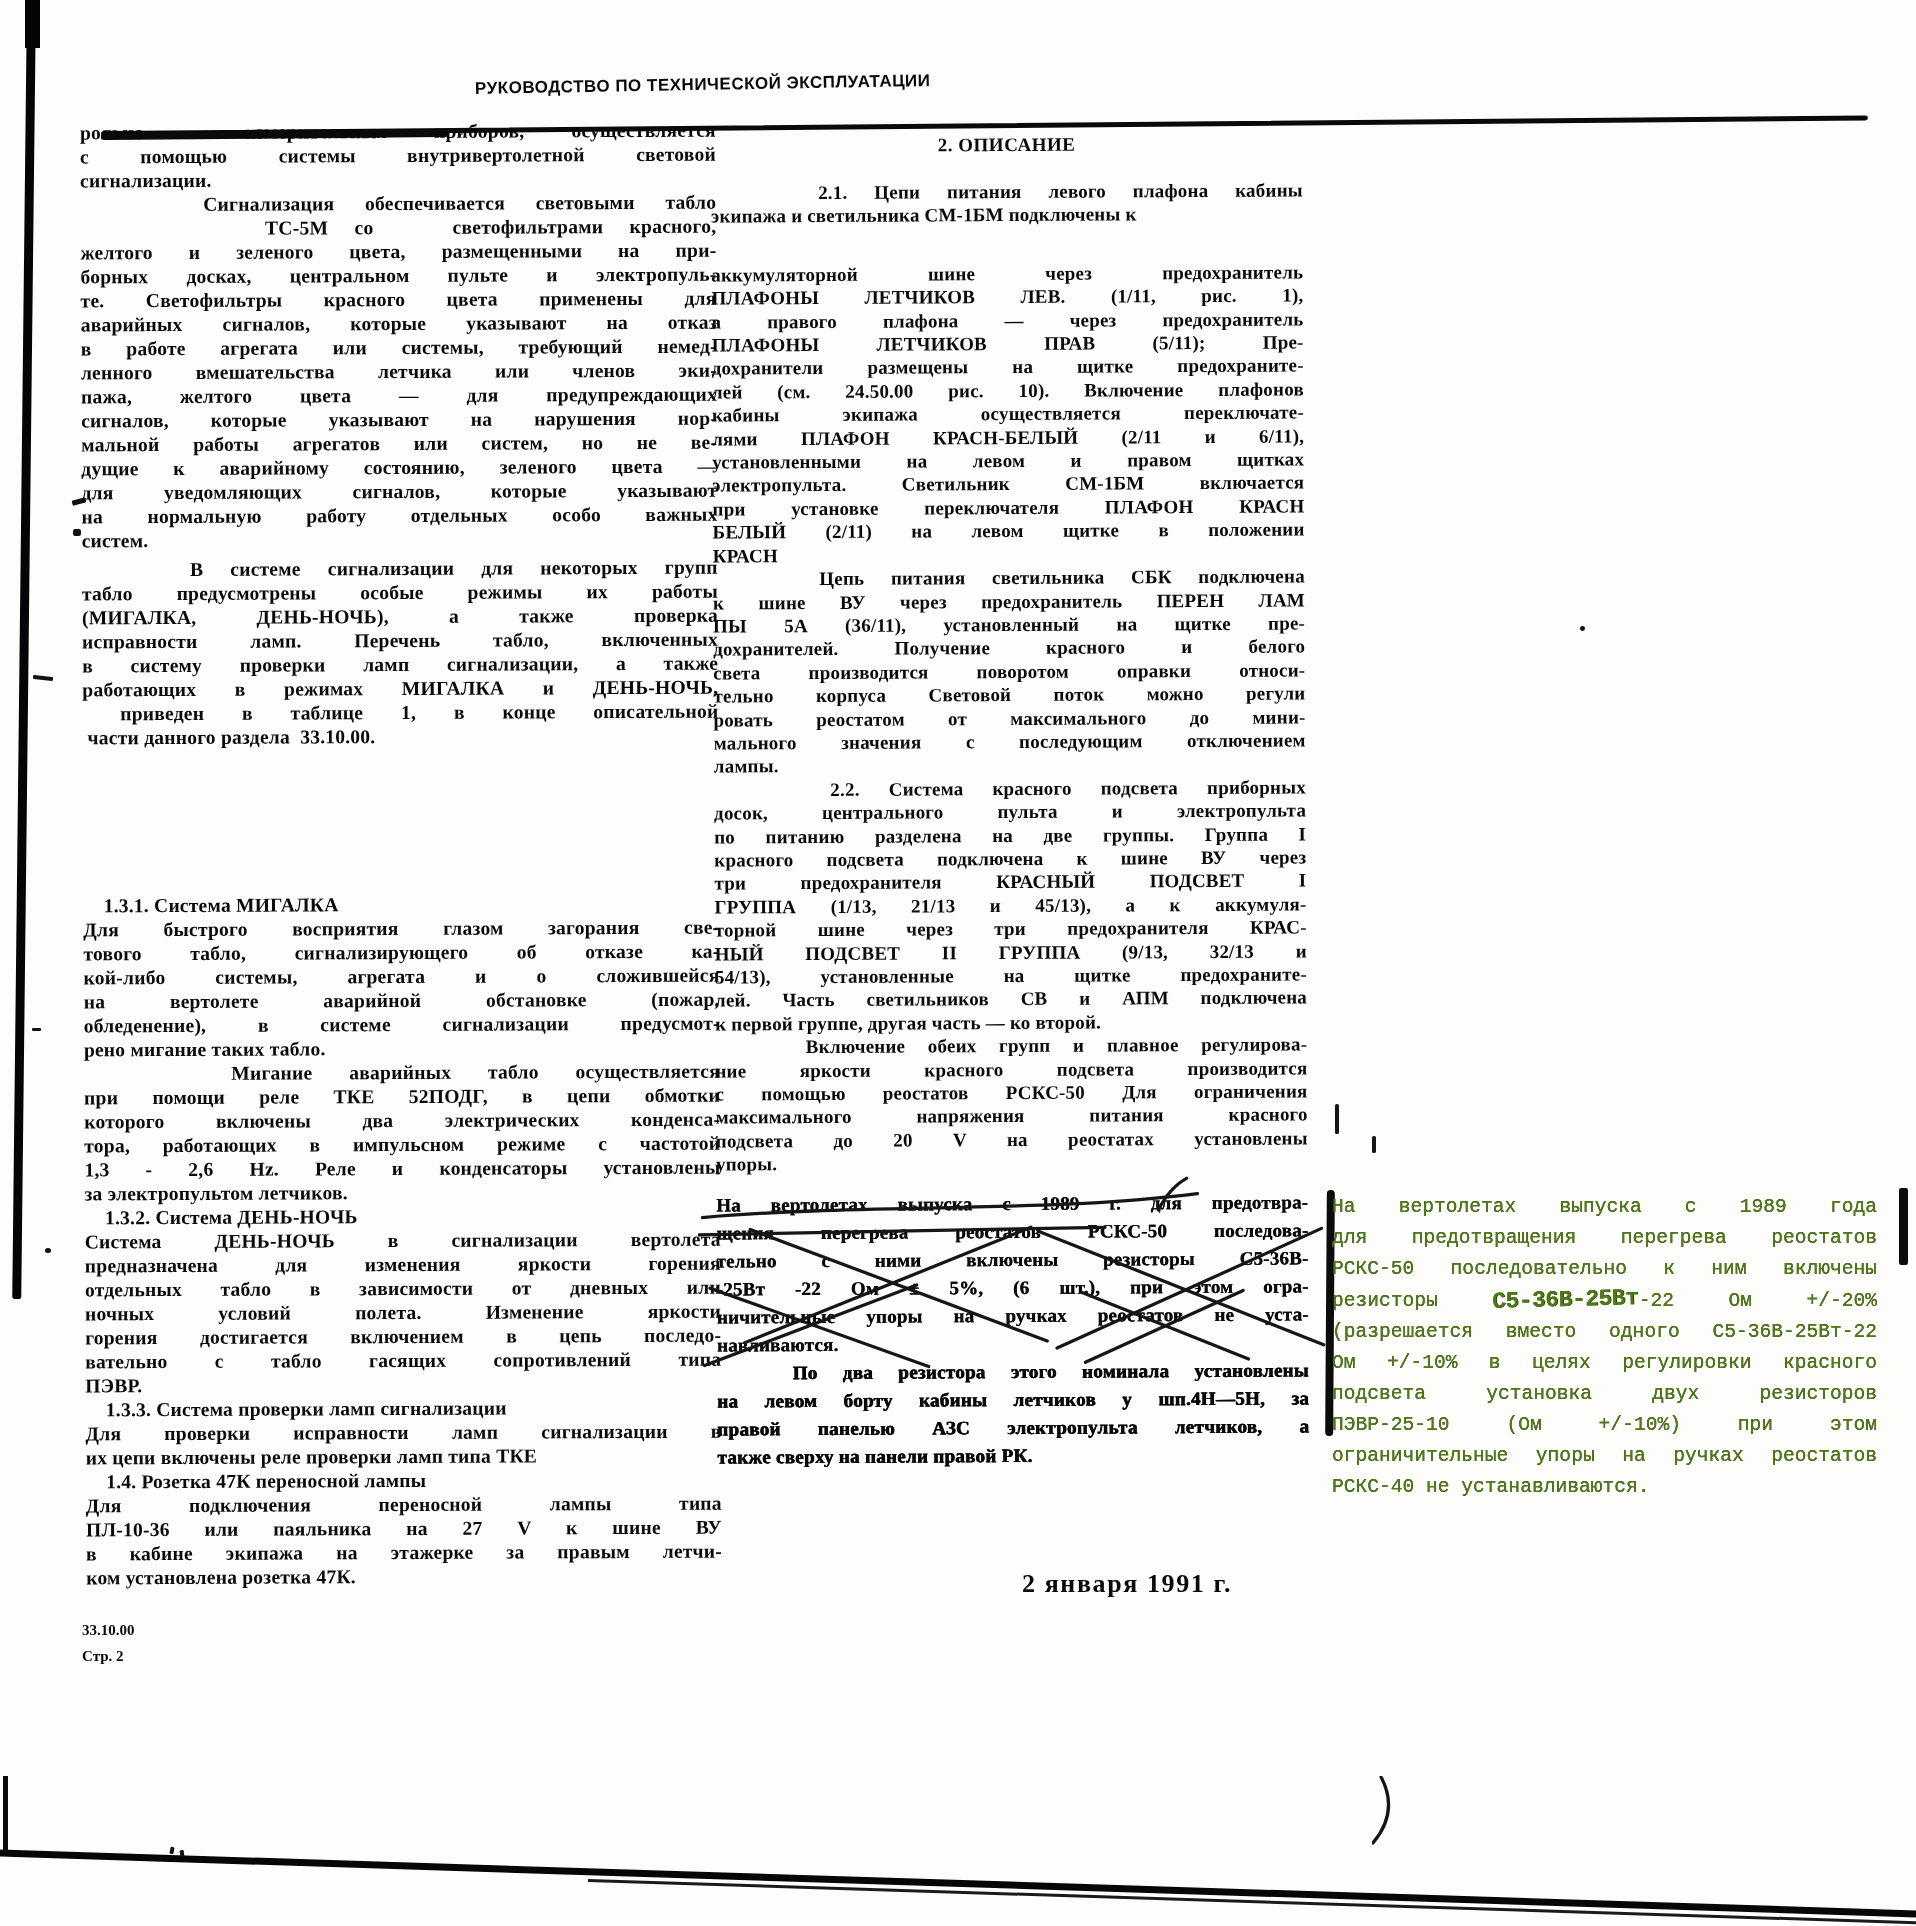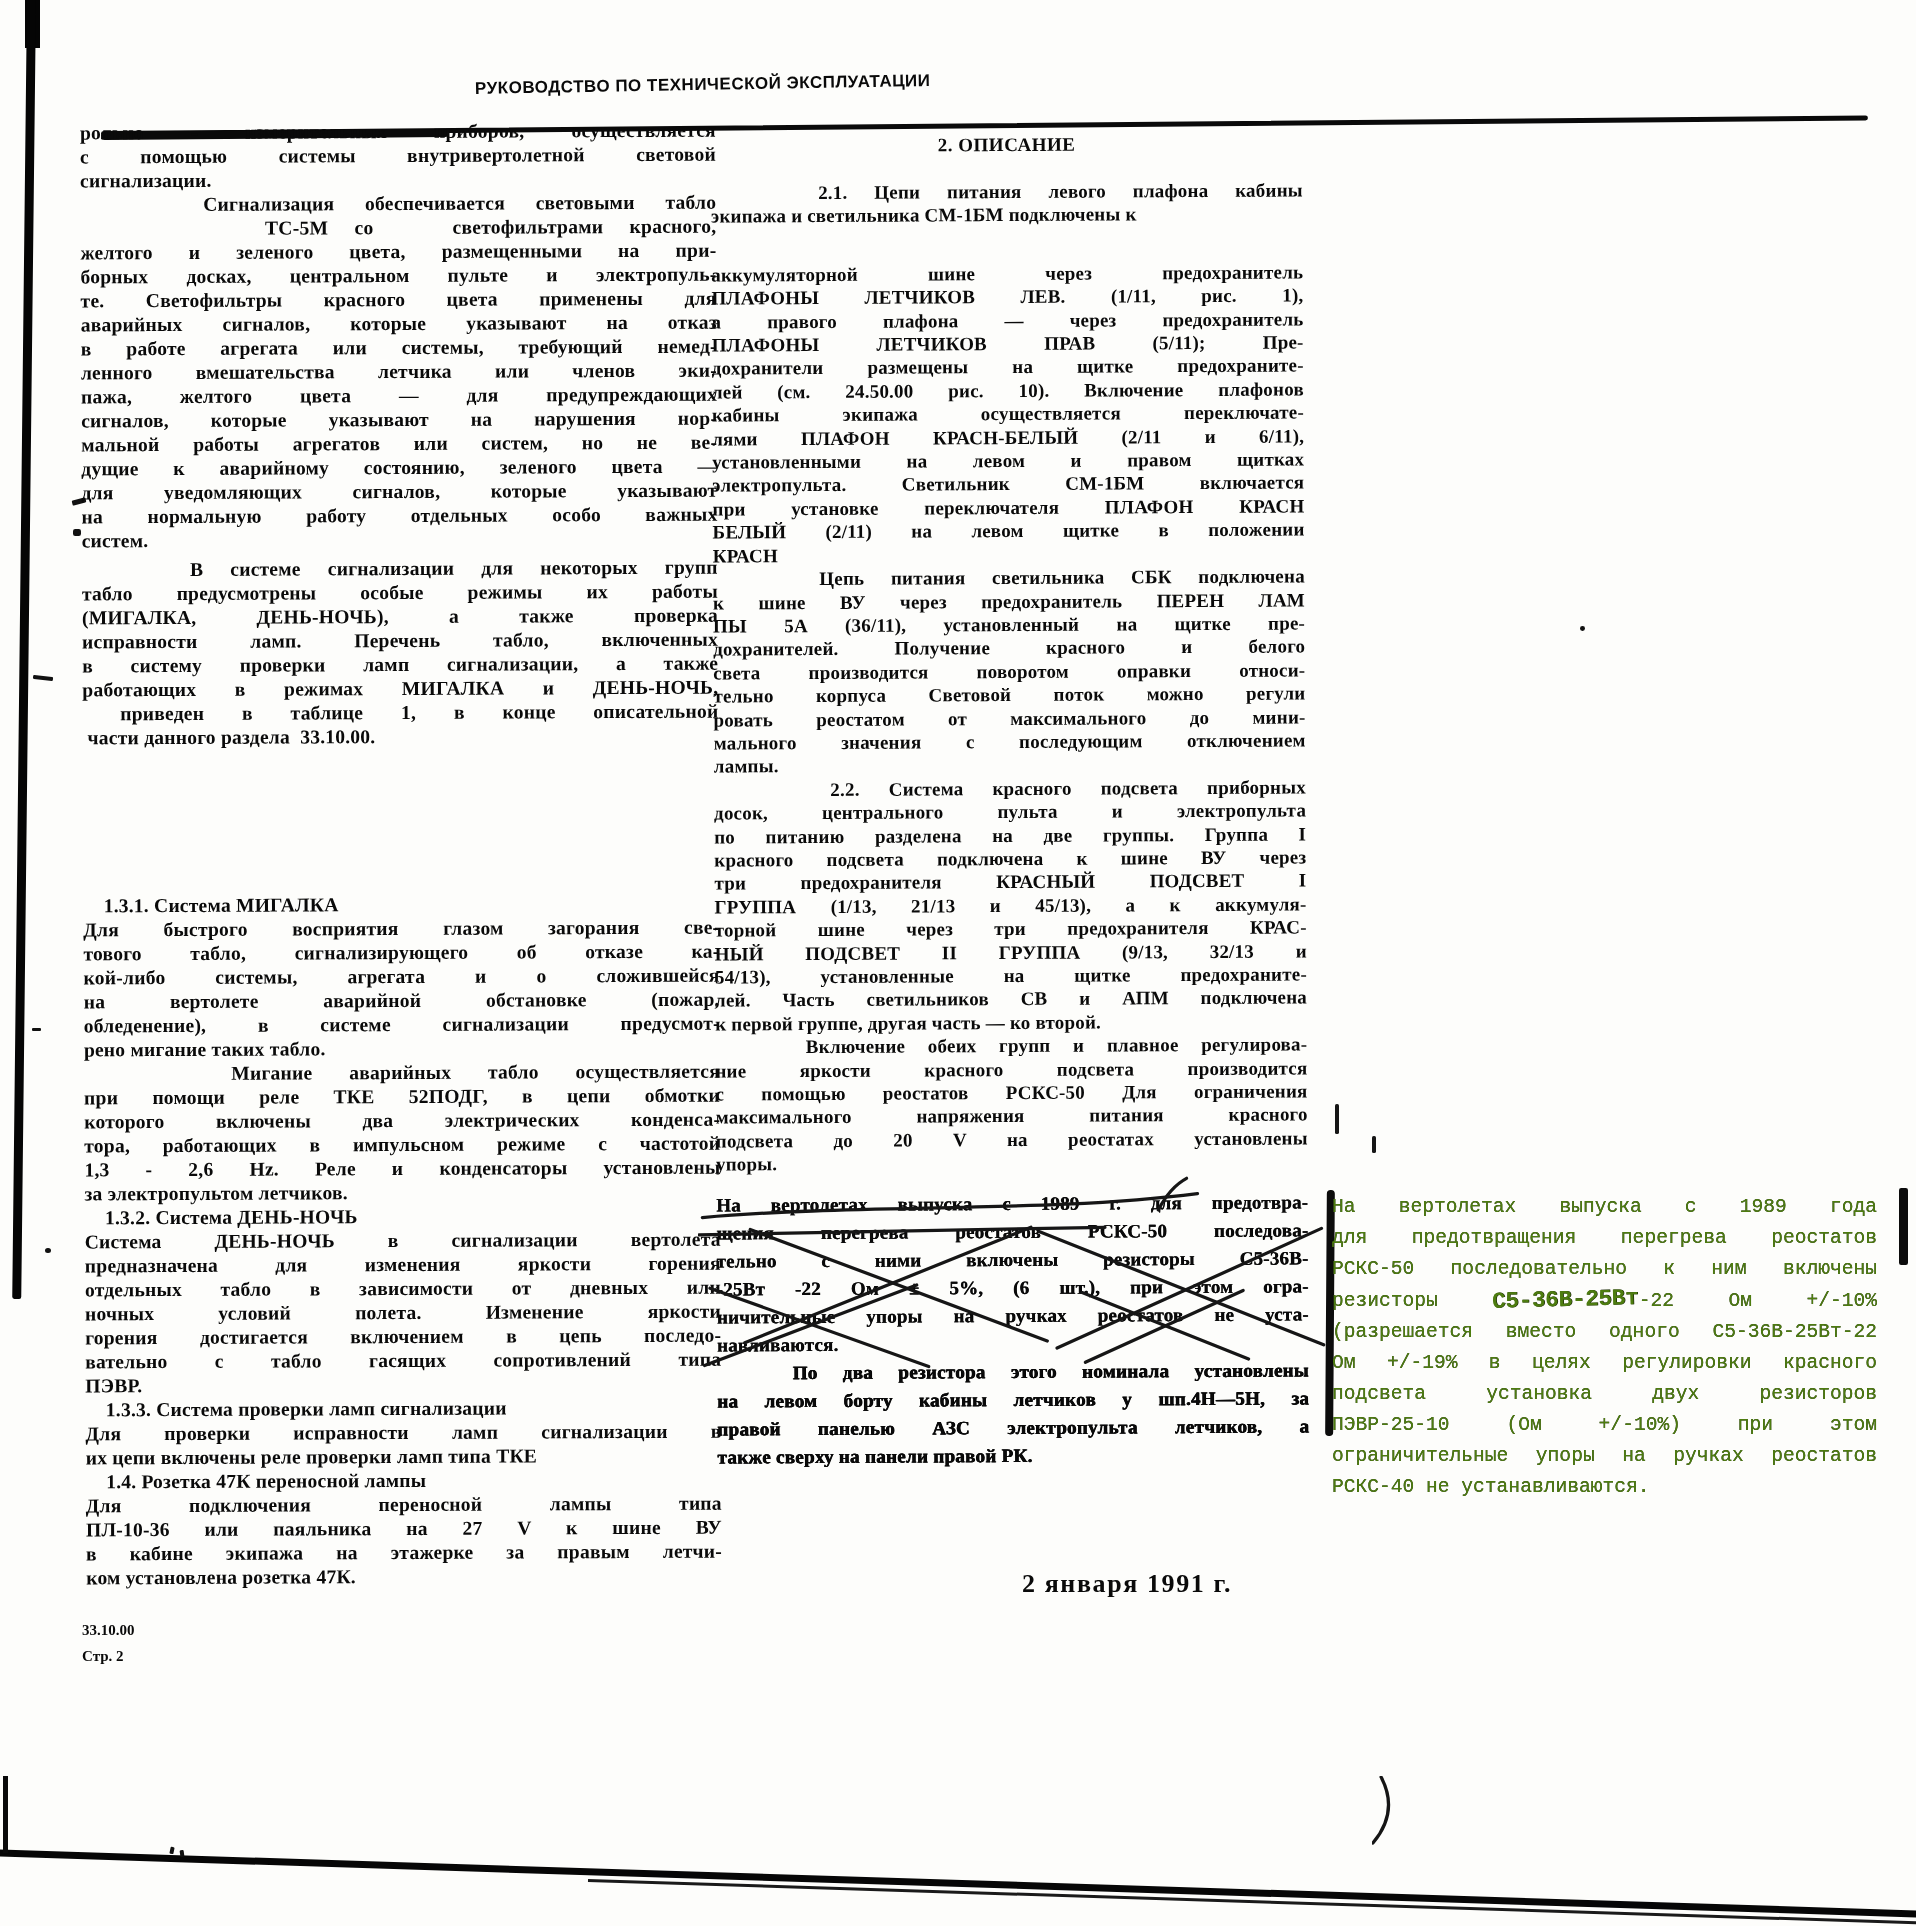--- a/index.html
+++ b/index.html
@@ -254,24 +254,24 @@
     </g>
   </svg>
 
   <div class="revision-bar"></div>
   <div class="typed">
     <div class="blockA">
         <div class="tl">На вертолетах выпуска с 1989 года</div>
         <div class="tl">для предотвращения перегрева реостатов</div>
         <div class="tl">РСКС-50 последовательно к ним включены</div>
       </div>
-    <div class="seg"><span>резисторы </span><span class="ovr">С5-36В-25Вт</span><span>-22 Ом +/-10%</span></div>
+    <div class="seg"><span>резисторы </span><span class="ovr">С5-36В-25Вт</span><span>-22 Ом +/-20%</span></div>
     <div class="blockB">
         <div class="tl">(разрешается вместо одного С5-36В-25Вт-22</div>
-        <div class="tl">Ом +/-19% в целях регулировки красного</div>
+        <div class="tl">Ом +/-10% в целях регулировки красного</div>
         <div class="tl">подсвета установка двух резисторов</div>
         <div class="tl">ПЭВР-25-10 (Ом +/-10%) при этом</div>
         <div class="tl">ограничительные упоры на ручках реостатов</div>
         <div class="tl">РСКС-40 не устанавливаются.</div>
       </div>
   </div>
 
   <div class="date">2 января 1991 г.</div>
   <div class="footer">
     <div>33.10.00</div>

